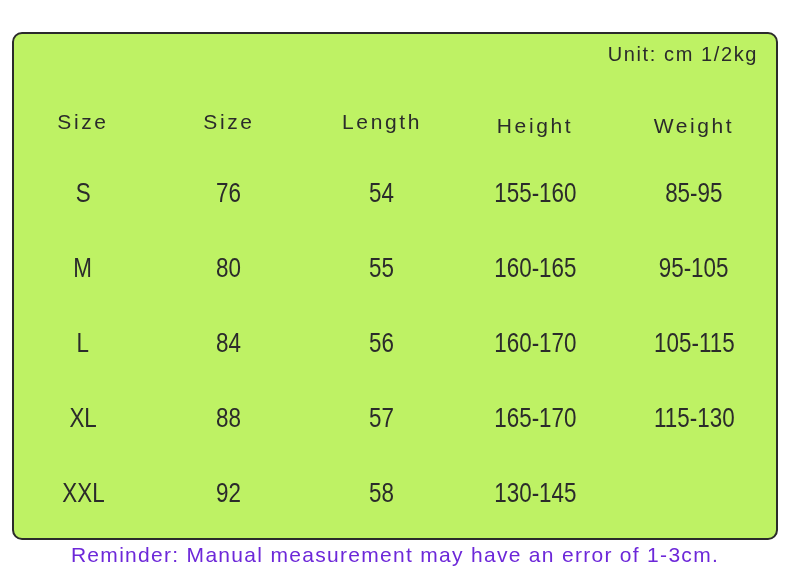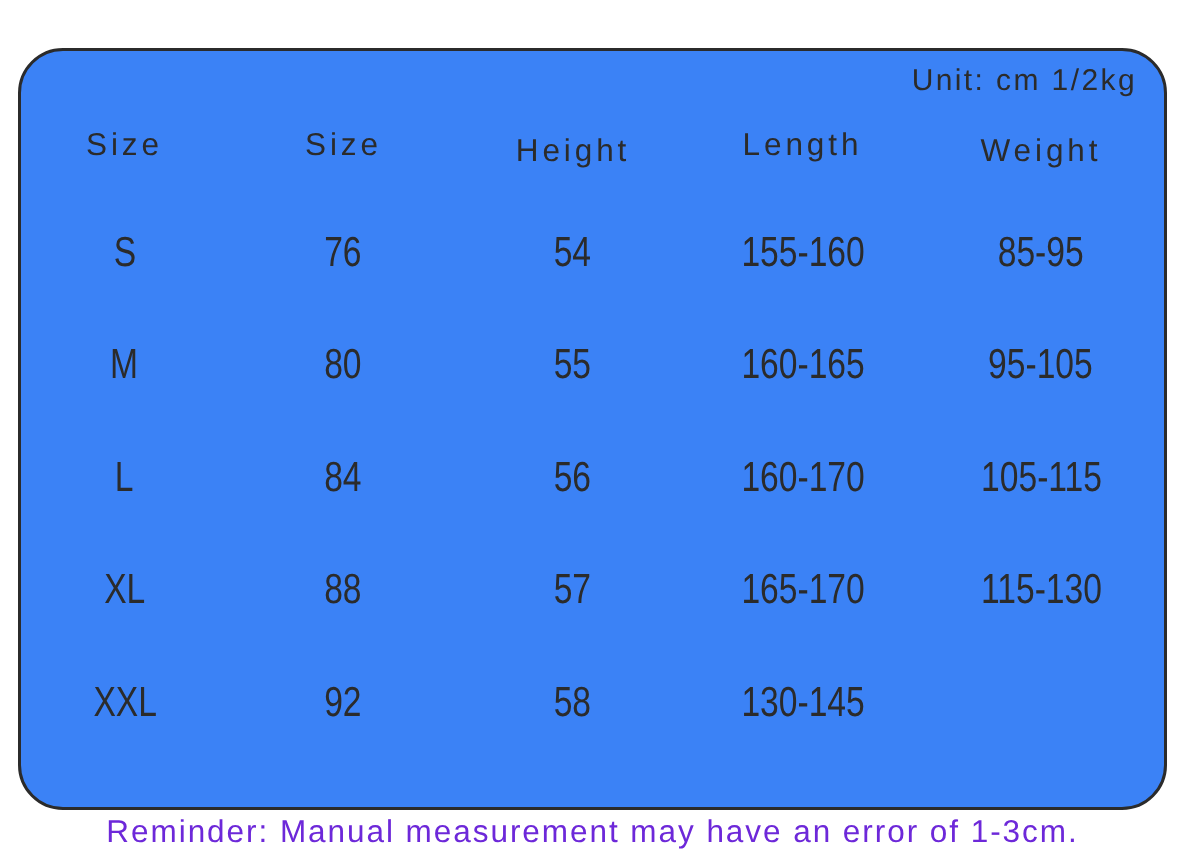--- a/index.html
+++ b/index.html
@@ -16,35 +16,35 @@
     overflow: hidden;
   }
   .card {
     position: absolute;
     left: 12px;
     top: 32px;
     width: 766px;
     height: 508px;
     box-sizing: border-box;
     border: 2px solid #2b2b2b;
-    border-radius: 30px;
-    background: #3b82f6;
+    border-radius: 10px;
+    background: #bef264;
   }
   .unit-label {
     position: absolute;
     top: 9px;
     right: 18px;
     font-size: 20px;
     letter-spacing: 1.6px;
     color: #2b2b2b;
     white-space: nowrap;
   }
   .size-table {
     position: absolute;
-    top: 30px;
+    top: 55px;
     left: 0;
     width: 100%;
     display: grid;
     grid-template-columns: 138px 154px 152px 154px 164px;
     grid-template-rows: 66px 75px 75px 75px 75px 75px;
   }
   .cell {
     display: flex;
     align-items: center;
     justify-content: center;
@@ -81,22 +81,22 @@
 <body>
 
 <div class="card">
 
   <div class="unit-label">Unit: cm 1/2kg</div>
 
   <div class="size-table">
 
     <div class="cell header-cell">Size</div>
     <div class="cell header-cell">Size</div>
+    <div class="cell header-cell">Length</div>
     <div class="cell header-cell shifted">Height</div>
-    <div class="cell header-cell">Length</div>
     <div class="cell header-cell shifted">Weight</div>
 
     <div class="cell">
       <span class="value">S</span>
       </div>
     <div class="cell">
       <span class="value">76</span>
       </div>
     <div class="cell">
       <span class="value">54</span>

